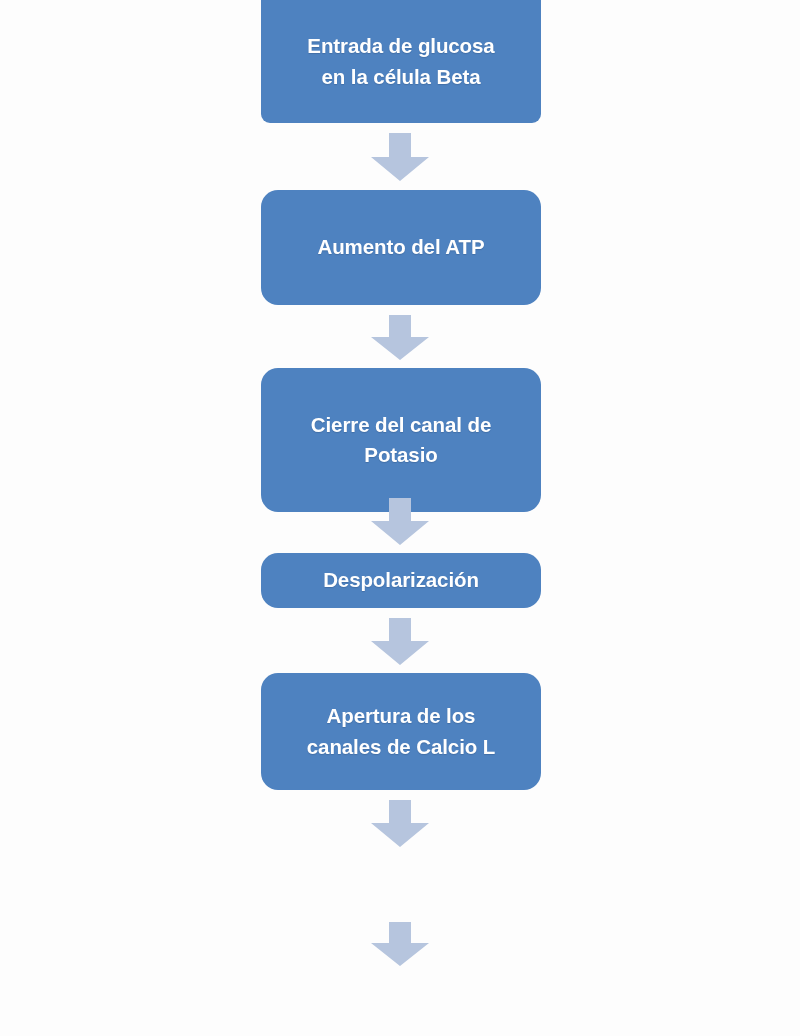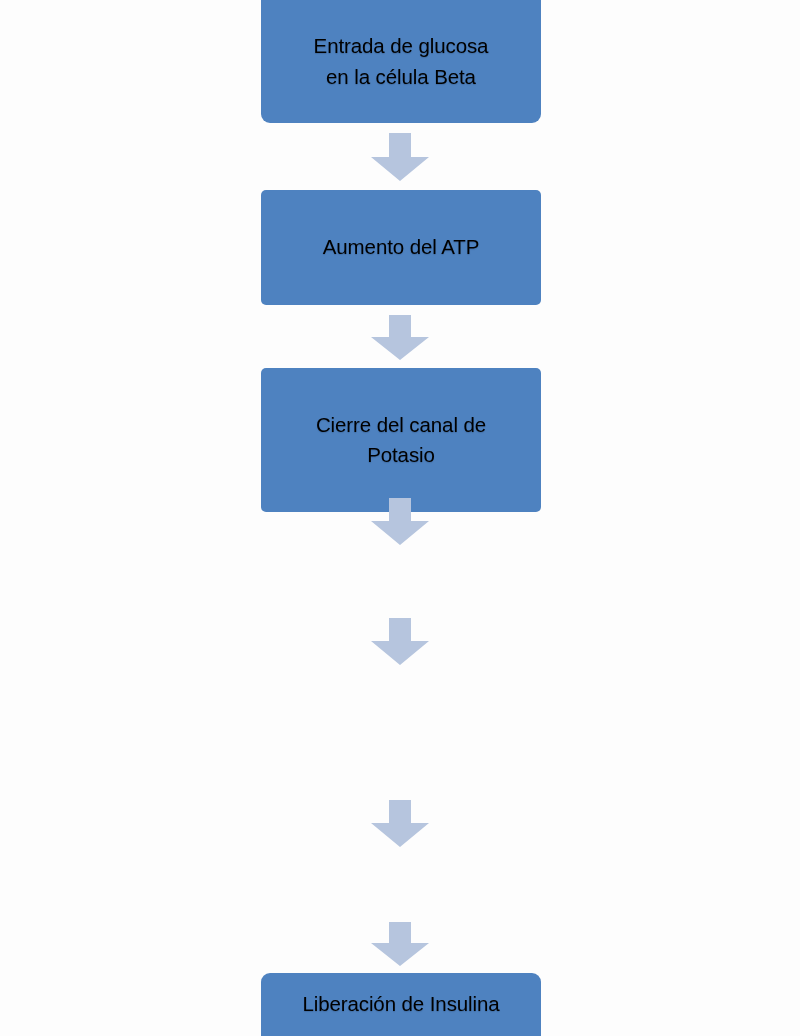--- a/index.html
+++ b/index.html
@@ -19,31 +19,31 @@
     width: 800px;
     height: 1036px;
     background: #fdfdfd;
   }
   .flow-node {
     position: absolute;
     left: 261px;
     width: 280px;
     box-sizing: border-box;
     background: #4e82c0;
-    border-radius: 5px;
+    border-radius: 17px;
     display: flex;
     align-items: center;
     justify-content: center;
     text-align: center;
     padding: 4px 12px;
   }
   .flow-node-label {
-    color: #000000;
+    color: #ffffff;
     font-family: "Liberation Sans", sans-serif;
-    font-weight: normal;
+    font-weight: bold;
     font-size: 20.5px;
     line-height: 1.48;
     letter-spacing: -0.1px;
     white-space: pre-line;
     text-shadow: 0 1px 1px rgba(40,70,110,0.30);
   }
   
   #node-0 { top: 0px;    height: 123px; border-radius: 0 0 9px 9px; }
   #node-1 { top: 190px;  height: 115px; }
   #node-2 { top: 368px;  height: 144px; }
@@ -95,38 +95,42 @@
     <span class="flow-node-label">Cierre del canal de
 Potasio</span>
   </div>
 
   <div class="flow-arrow" id="arrow-2">
     <svg viewBox="0 0 58 47" preserveAspectRatio="none" aria-hidden="true">
       <polygon points="18,0 40,0 40,23 58,23 29,47 0,23 18,23" fill="#b6c5de"></polygon>
     </svg>
   </div>
 
+  <div class="flow-node" id="node-3">
+    <span class="flow-node-label">Despolarización</span>
+  </div>
 
   <div class="flow-arrow" id="arrow-3">
     <svg viewBox="0 0 58 47" preserveAspectRatio="none" aria-hidden="true">
       <polygon points="18,0 40,0 40,23 58,23 29,47 0,23 18,23" fill="#b6c5de"></polygon>
     </svg>
   </div>
 
+  <div class="flow-node" id="node-4">
+    <span class="flow-node-label">Apertura de los
+canales de Calcio L</span>
+  </div>
 
   <div class="flow-arrow" id="arrow-4">
     <svg viewBox="0 0 58 47" preserveAspectRatio="none" aria-hidden="true">
       <polygon points="18,0 40,0 40,23 58,23 29,47 0,23 18,23" fill="#b6c5de"></polygon>
     </svg>
   </div>
 
 
   <div class="flow-arrow" id="arrow-5">
     <svg viewBox="0 0 58 44" preserveAspectRatio="none" aria-hidden="true">
       <polygon points="18,0 40,0 40,21 58,21 29,44 0,21 18,21" fill="#b6c5de"></polygon>
     </svg>
   </div>
 
-  <div class="flow-node" id="node-6">
-    <span class="flow-node-label">Liberación de Insulina</span>
-  </div>
 
 </div>
 
 </body></html>

